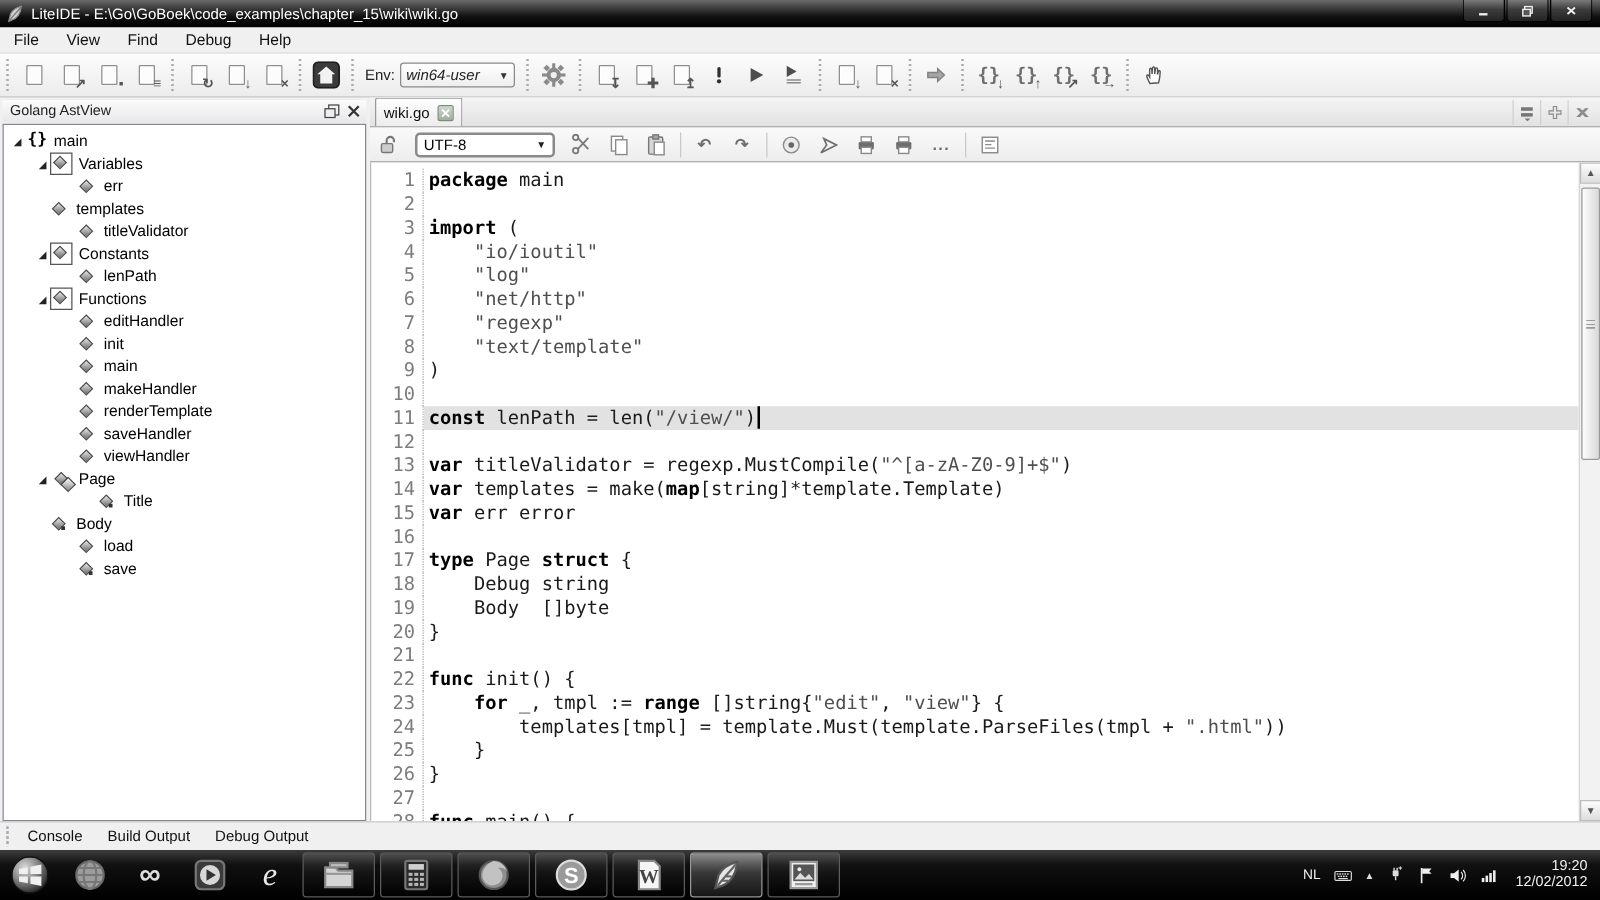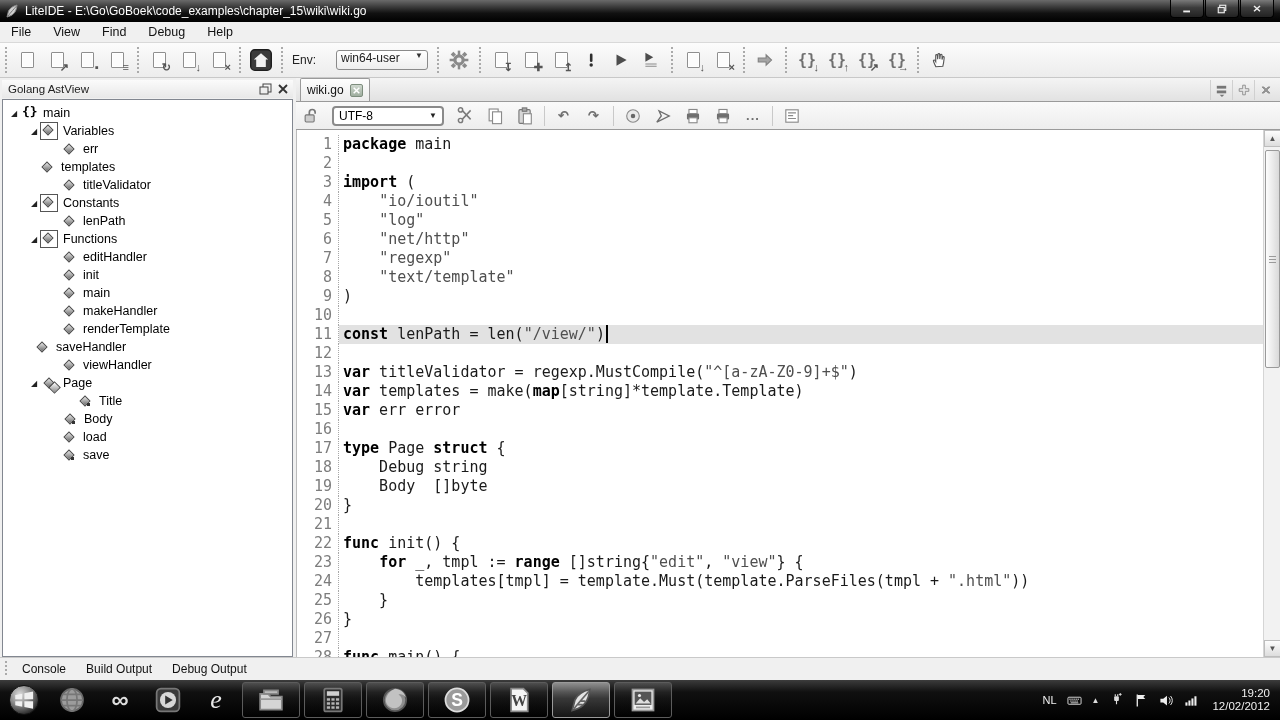--- a/index.html
+++ b/index.html
@@ -30,23 +30,23 @@
   .tgrip { width:6px; height:26px; margin:0 3px;
     background:repeating-linear-gradient(#aaa 0 2px, transparent 2px 4px);
     background-size:2px 100%; background-repeat:no-repeat; background-position:2px 0; }
   .tbtn { width:26px; height:26px; margin:0 2px; border-radius:3px; position:relative;
     display:flex; align-items:center; justify-content:center; color:#8a8a8a; }
   .tbtn .pg { width:13px; height:16px; background:#fcfcfc; border:1px solid #8f8f8f;
     border-radius:1px; box-shadow:inset 0 0 0 1px #fff; }
   .tbtn .badge { position:absolute; right:1px; bottom:0; font-size:11px; font-weight:bold; color:#555; line-height:11px; }
   .tbtn .gl { font-size:15px; font-weight:bold; color:#6f6f6f; font-family:"DejaVu Sans Mono",monospace; }
   .envwrap { display:flex; align-items:center; font-size:12px; color:#222; margin:0 4px; }
-  .envsel { margin-left:20px; width:92px; height:20px; border:1px solid #8a8a8a; border-radius:3px;
-    background:linear-gradient(#fff,#eee); font-size:12px; display:flex; 
-    padding:0 4px; justify-content:space-between; }
+  .envsel { margin-left:4px; width:92px; height:20px; border:1px solid #8a8a8a; border-radius:3px;
+    background:linear-gradient(#fff,#eee); font-size:12px; display:flex; align-items:center;
+    padding:0 4px; justify-content:space-between;font-style:italic; }
   .envsel .arr { font-size:8px; color:#333; }
 
   
   .sidebar { position:absolute; top:80px; left:2px; width:291px; bottom:63px; }
   .sidehead { height:18px; display:flex; align-items:center; font-size:11.5px; color:#222;
     background:linear-gradient(#fbfbfb,#e8e8e8); padding:0 2px 0 6px; }
   .sidehead .sp { flex:1; }
   .shbtn { width:16px; height:14px; display:flex; align-items:center; justify-content:center; margin-left:2px; }
   .sidetree { position:absolute; top:19px; left:0; right:0; bottom:0; background:#fff;
     border:1px solid #828790; overflow:hidden; padding-top:4px; }
@@ -400,21 +400,21 @@
           </span>
           <span>makeHandler</span>
         </div>
         <div class="trow" style="padding-left: 46px;">
           <span class="texp"></span>
           <span class="ticon">
             <span class="dia"></span>
           </span>
           <span>renderTemplate</span>
         </div>
-        <div class="trow" style="padding-left: 19px;">
+        <div class="trow" style="padding-left: 46px;">
           <span class="texp"></span>
           <span class="ticon">
             <span class="dia"></span>
           </span>
           <span>saveHandler</span>
         </div>
         <div class="trow" style="padding-left: 46px;">
           <span class="texp"></span>
           <span class="ticon">
             <span class="dia"></span>
@@ -428,21 +428,21 @@
           </span>
           <span>Page</span>
         </div>
         <div class="trow" style="padding-left: 62px;">
           <span class="texp"></span>
           <span class="ticon diadot">
             <span class="dia"></span>
           </span>
           <span>Title</span>
         </div>
-        <div class="trow" style="padding-left: 47px;">
+        <div class="trow" style="padding-left: 24px;">
           <span class="texp"></span>
           <span class="ticon diadot">
             <span class="dia"></span>
           </span>
           <span>Body</span>
         </div>
         <div class="trow" style="padding-left: 46px;">
           <span class="texp"></span>
           <span class="ticon">
             <span class="dia"></span>

